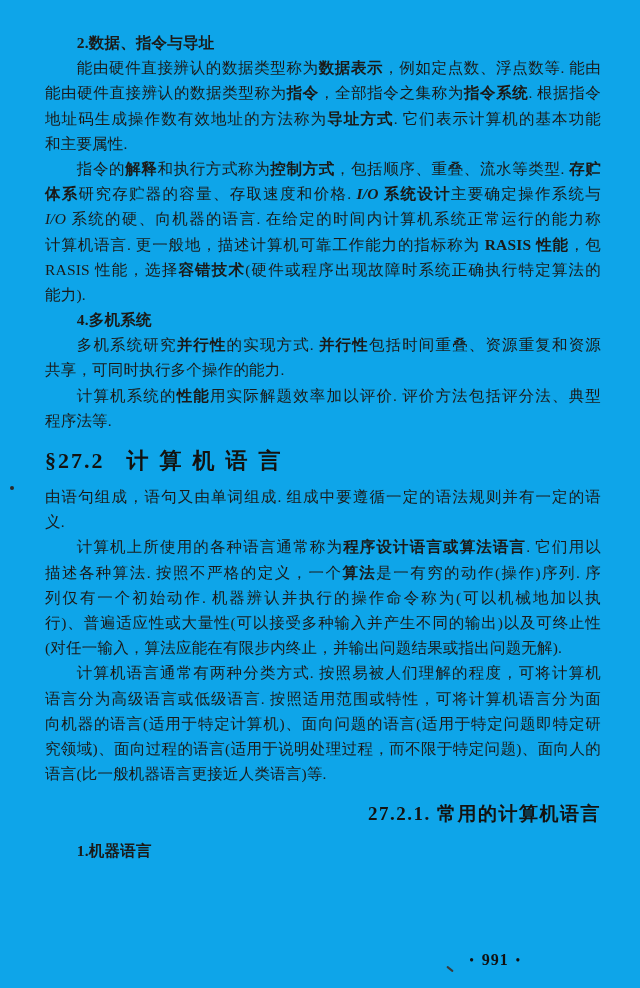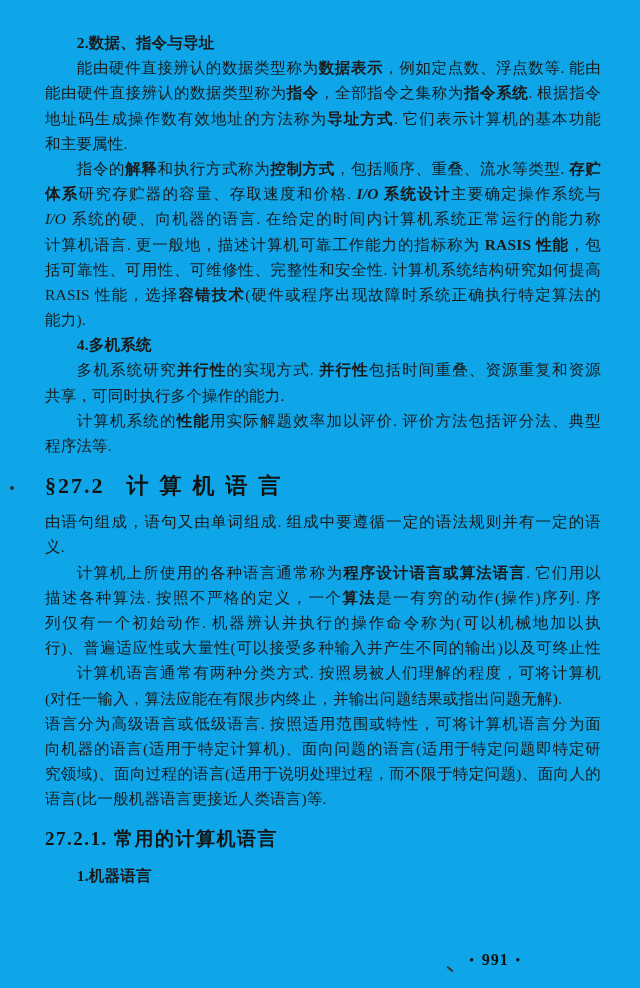--- a/index.html
+++ b/index.html
@@ -30,20 +30,21 @@
     font-size:22px;line-height:33px;
     color:#131210;
   }
   .section-header .num{letter-spacing:2px;margin-right:22px;}
   .section-header .ttl{letter-spacing:11px;}
   .subheading{
     margin-top:13px;
     font-size:19px;font-weight:700;
     line-height:30px;letter-spacing:1.5px;
     color:#141311;
+    text-align:right;
   }
   .pageno{
     position:absolute;top:951px;right:112px;
     font-size:16px;font-weight:700;letter-spacing:1px;
     color:#111;
   }
   .pageno .pdot{font-size:12px;vertical-align:1px;padding:0 7px;}
   .artifact-dot{
     position:absolute;left:10px;top:486px;width:4px;height:4px;
     background:#2a2a2a;border-radius:50%;
@@ -60,37 +61,36 @@
   <div class="doc">
       <div class="ln ind hd"><span class="b">2.数据、指令与导址</span></div>
       <div class="ln ind fill"><span>能由硬件直接辨认的数据类型称为</span><span class="b">数据表示</span><span>，例如定点数、浮点数等. 能由</span></div>
       <div class="ln fill"><span>能由硬件直接辨认的数据类型称为</span><span class="b">指令</span><span>，全部指令之集称为</span><span class="b">指令系统</span><span>. 根据指令</span></div>
       <div class="ln fill"><span>地址码生成操作数有效地址的方法称为</span><span class="b">导址方式</span><span>. 它们表示计算机的基本功能</span></div>
       <div class="ln"><span>和主要属性.</span></div>
       <div class="ln ind fill"><span>指令的</span><span class="b">解释</span><span>和执行方式称为</span><span class="b">控制方式</span><span>，包括顺序、重叠、流水等类型. </span><span class="b">存贮</span></div>
       <div class="ln fill"><span class="b">体系</span><span>研究存贮器的容量、存取速度和价格. </span><span class="b i">I/O </span><span class="b">系统设计</span><span>主要确定操作系统与</span></div>
       <div class="ln fill"><span class="i">I/O</span><span> 系统的硬、向机器的语言. 在给定的时间内计算机系统正常运行的能力称</span></div>
       <div class="ln fill"><span>计算机语言. 更一般地，描述计算机可靠工作能力的指标称为 </span><span class="b">RASIS 性能</span><span>，包</span></div>
-      <div class="ln fill"><span>括可靠性、可用性、可维修性、完整性和安全性. 计算机系统结构研究如何提高</span></div>
       <div class="ln fill"><span>RASIS 性能，选择</span><span class="b">容错技术</span><span>(硬件或程序出现故障时系统正确执行特定算法的</span></div>
       <div class="ln"><span>能力).</span></div>
       <div class="ln ind hd"><span class="b">4.多机系统</span></div>
       <div class="ln ind fill"><span>多机系统研究</span><span class="b">并行性</span><span>的实现方式. </span><span class="b">并行性</span><span>包括时间重叠、资源重复和资源</span></div>
       <div class="ln"><span>共享，可同时执行多个操作的能力.</span></div>
       <div class="ln ind fill"><span>计算机系统的</span><span class="b">性能</span><span>用实际解题效率加以评价. 评价方法包括评分法、典型</span></div>
       <div class="ln"><span>程序法等.</span></div>
       <div class="section-header"><span class="num">§27.2</span><span class="ttl">计算机语言</span></div>
       <div class="ln fill"><span>由语句组成，语句又由单词组成. 组成中要遵循一定的语法规则并有一定的语</span></div>
       <div class="ln"><span>义.</span></div>
       <div class="ln ind fill"><span>计算机上所使用的各种语言通常称为</span><span class="b">程序设计语言或算法语言</span><span>. 它们用以</span></div>
       <div class="ln fill"><span>描述各种算法. 按照不严格的定义，一个</span><span class="b">算法</span><span>是一有穷的动作(操作)序列. 序</span></div>
       <div class="ln fill"><span>列仅有一个初始动作. 机器辨认并执行的操作命令称为(可以机械地加以执</span></div>
       <div class="ln fill"><span>行)、普遍适应性或大量性(可以接受多种输入并产生不同的输出)以及可终止性</span></div>
+      <div class="ln"><span>(对任一输入，算法应能在有限步内终止，并输出问题结果或指出问题无解).</span></div>
       <div class="ln ind fill"><span>计算机语言通常有两种分类方式. 按照易被人们理解的程度，可将计算机</span></div>
-      <div class="ln"><span>(对任一输入，算法应能在有限步内终止，并输出问题结果或指出问题无解).</span></div>
       <div class="ln fill"><span>语言分为高级语言或低级语言. 按照适用范围或特性，可将计算机语言分为面</span></div>
       <div class="ln fill"><span>向机器的语言(适用于特定计算机)、面向问题的语言(适用于特定问题即特定研</span></div>
       <div class="ln fill"><span>究领域)、面向过程的语言(适用于说明处理过程，而不限于特定问题)、面向人的</span></div>
       <div class="ln"><span>语言(比一般机器语言更接近人类语言)等.</span></div>
       <div class="subheading">27.2.1. 常用的计算机语言</div>
       <div class="ln ind hd gap"><span class="b">1.机器语言</span></div>
     </div>
 
   <div class="pageno"><span class="pdot">•</span><span>991</span><span class="pdot">•</span></div>
 

